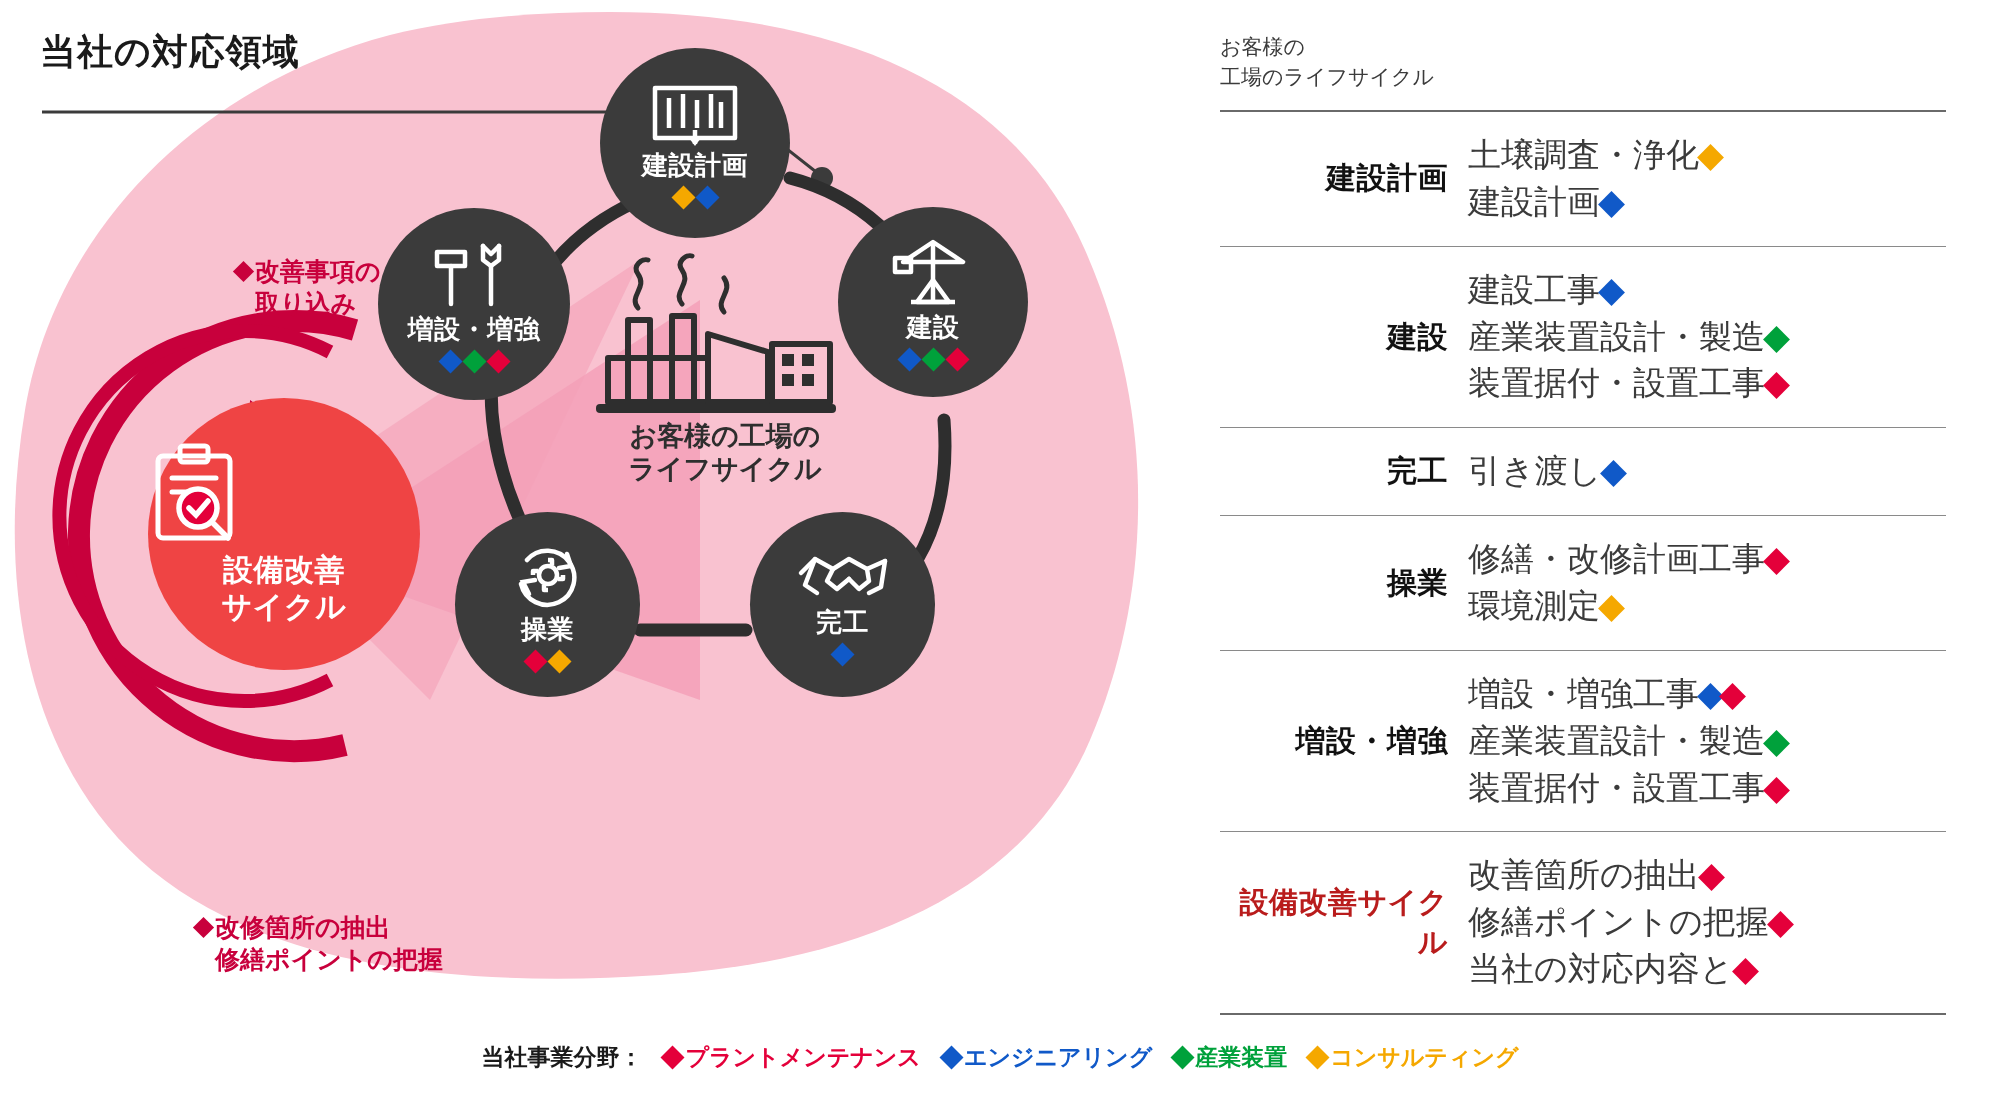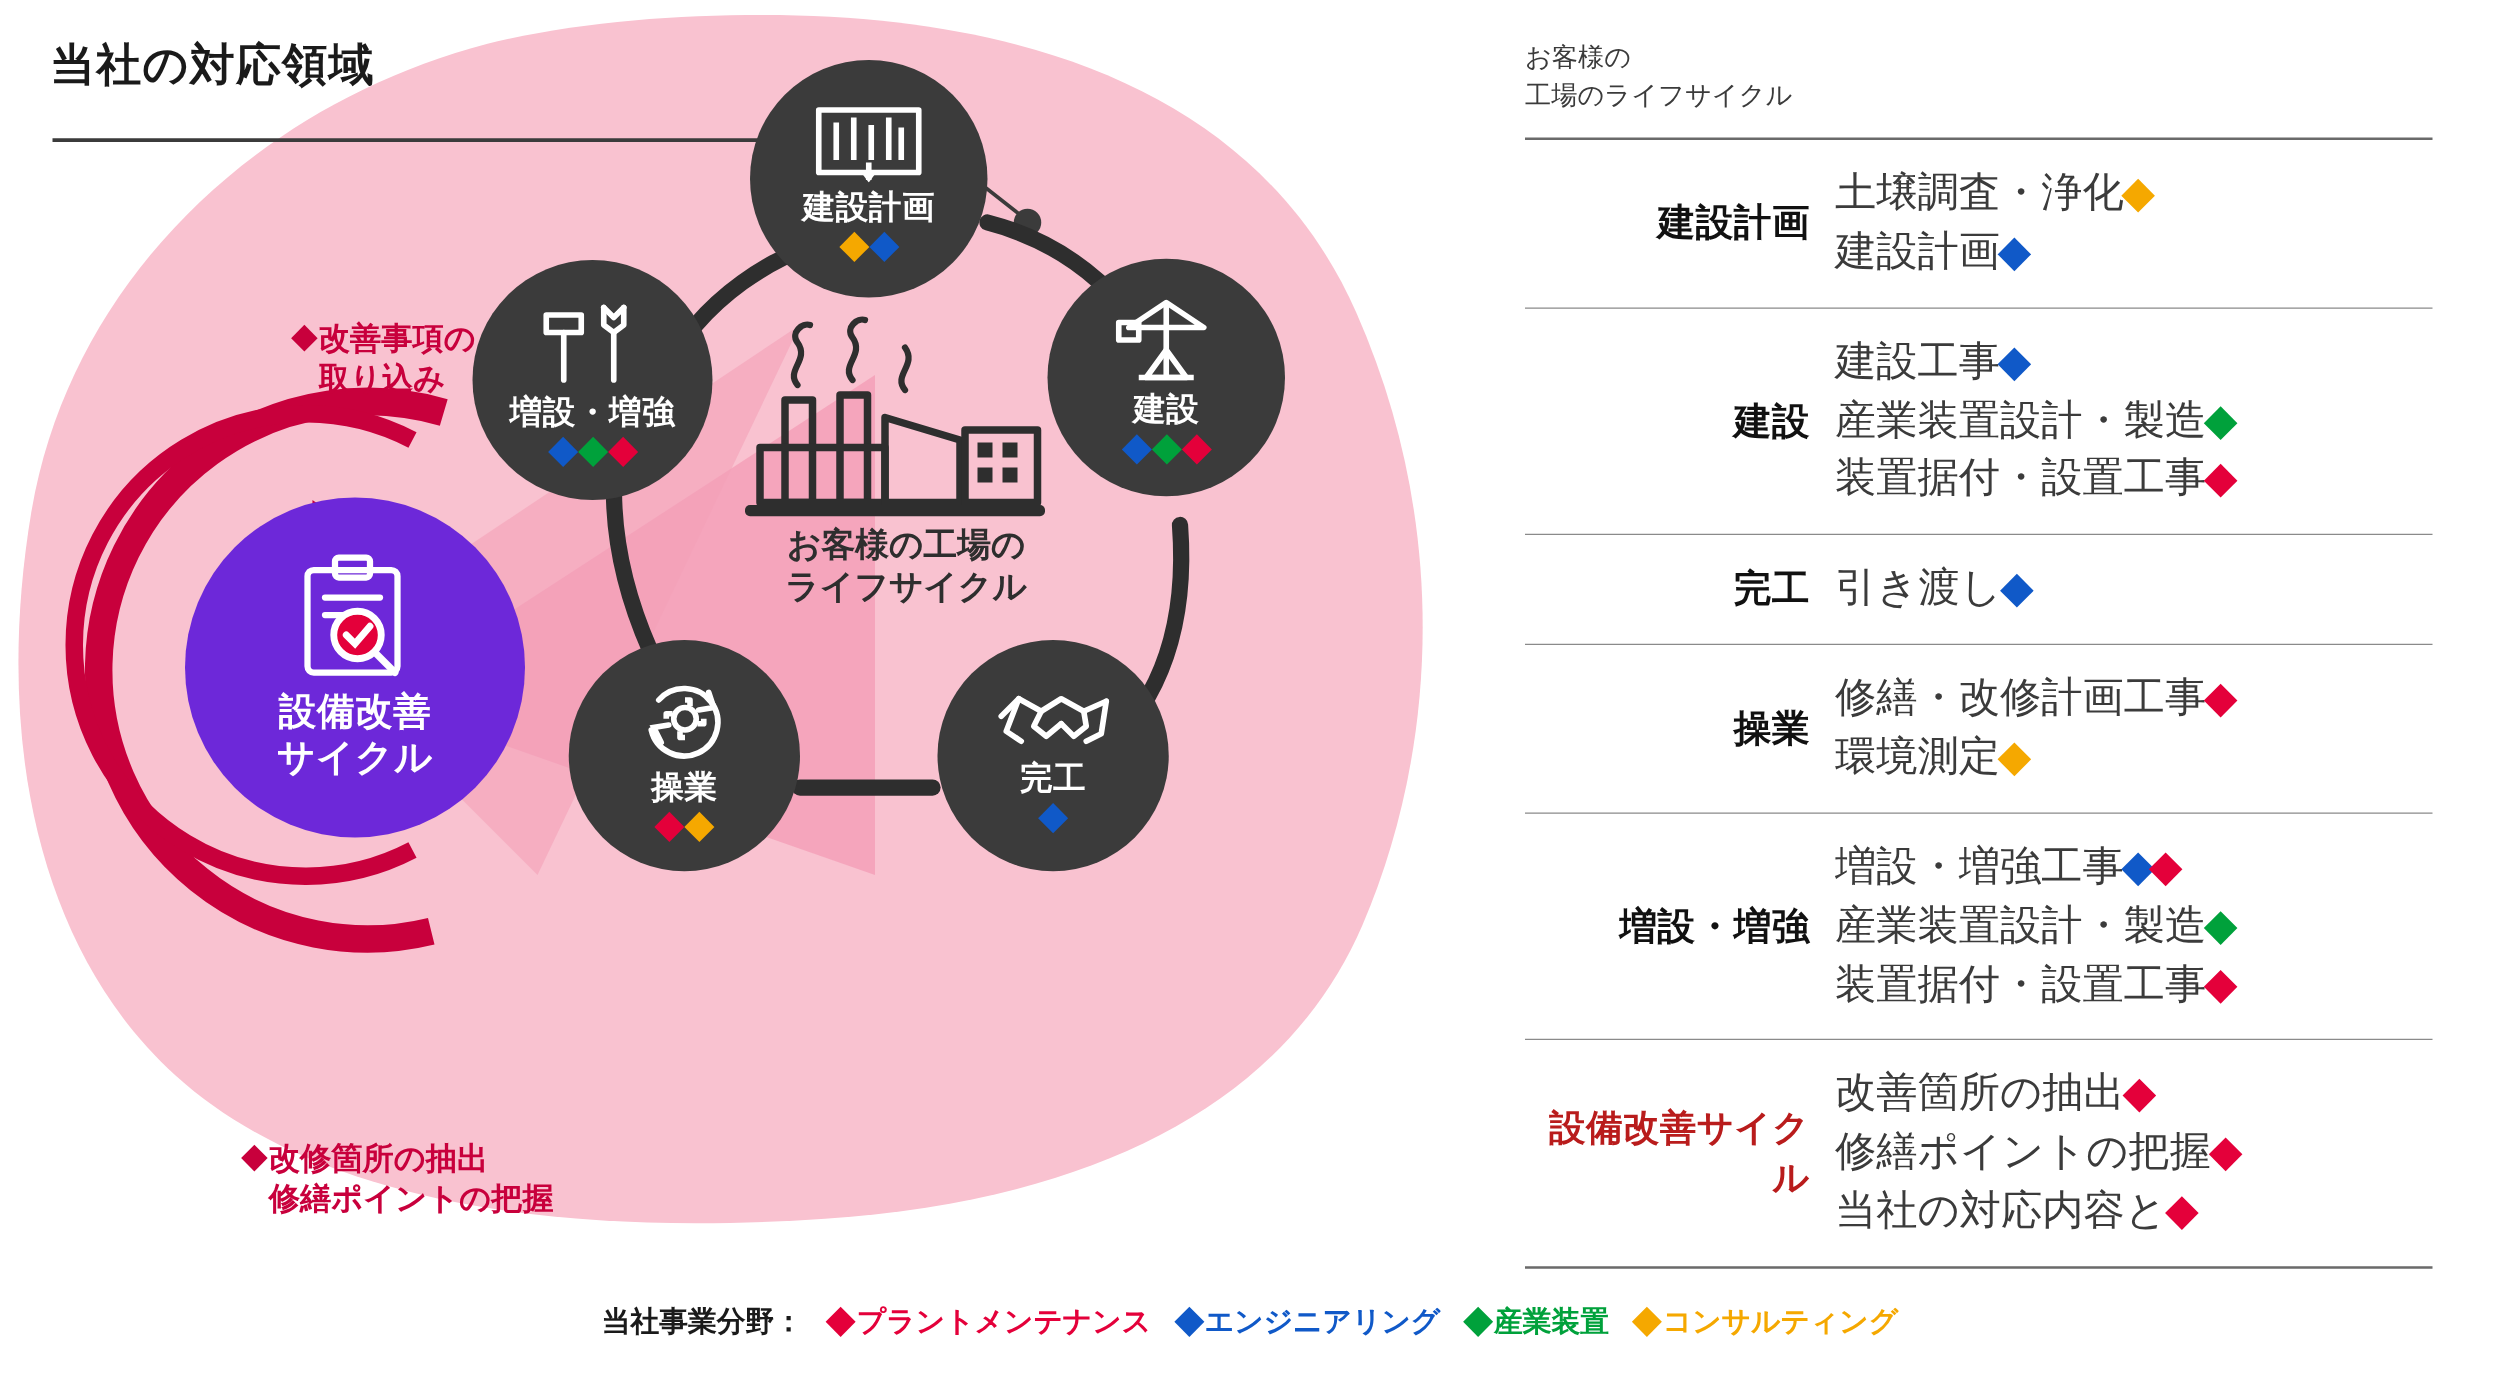--- a/index.html
+++ b/index.html
@@ -40,39 +40,39 @@
   .center-caption {
     position: absolute;
     text-align: center;
     font-size: 27px; font-weight: bold; color: #2e2e2e;
     line-height: 1.22; white-space: nowrap;
   }
 
   .cycle-core {
     position: absolute;
     border-radius: 50%;
-    background: #6d28d9;
+    background: #ef4444;
     display: flex; flex-direction: column;
-    align-items: center; justify-content: center;
+    justify-content: center;
   }
   .cycle-core .core-label {
     font-size: 30px; font-weight: bold; color: #fff;
     text-align: center; line-height: 1.22; margin-top: 10px;
     letter-spacing: 0.5px;
   }
 
   .pink-note {
     position: absolute;
     color: #c8003c; font-weight: bold;
     font-size: 25px; line-height: 1.26; white-space: nowrap;
   }
   .pink-note .dia { width: 15px; height: 15px; margin-right: 4px; vertical-align: 1px; }
 
   
-  #right-panel { position: absolute; left: 1220px; top: 0; width: 780px; height: 1110px; font-family: Liberation Serif, serif; }
+  #right-panel { position: absolute; left: 1220px; top: 0; width: 780px; height: 1110px; }
   .hdr { position: absolute; top: 32px; font-size: 21px; color: #3b3b3b; line-height: 1.42; }
   .hdr-left { left: 0px; }
   .hdr-right { left: 268px; }
 
   .tbl { position: absolute; left: 0px; top: 110px; width: 726px; }
   .rule { height: 2px; background: #6a6a6a; width: 726px; }
   .rule-thin { height: 1px; background: #8a8a8a; }
   .row { display: flex; align-items: center; }
   .row-stage {
     width: 248px; flex: 0 0 248px;

